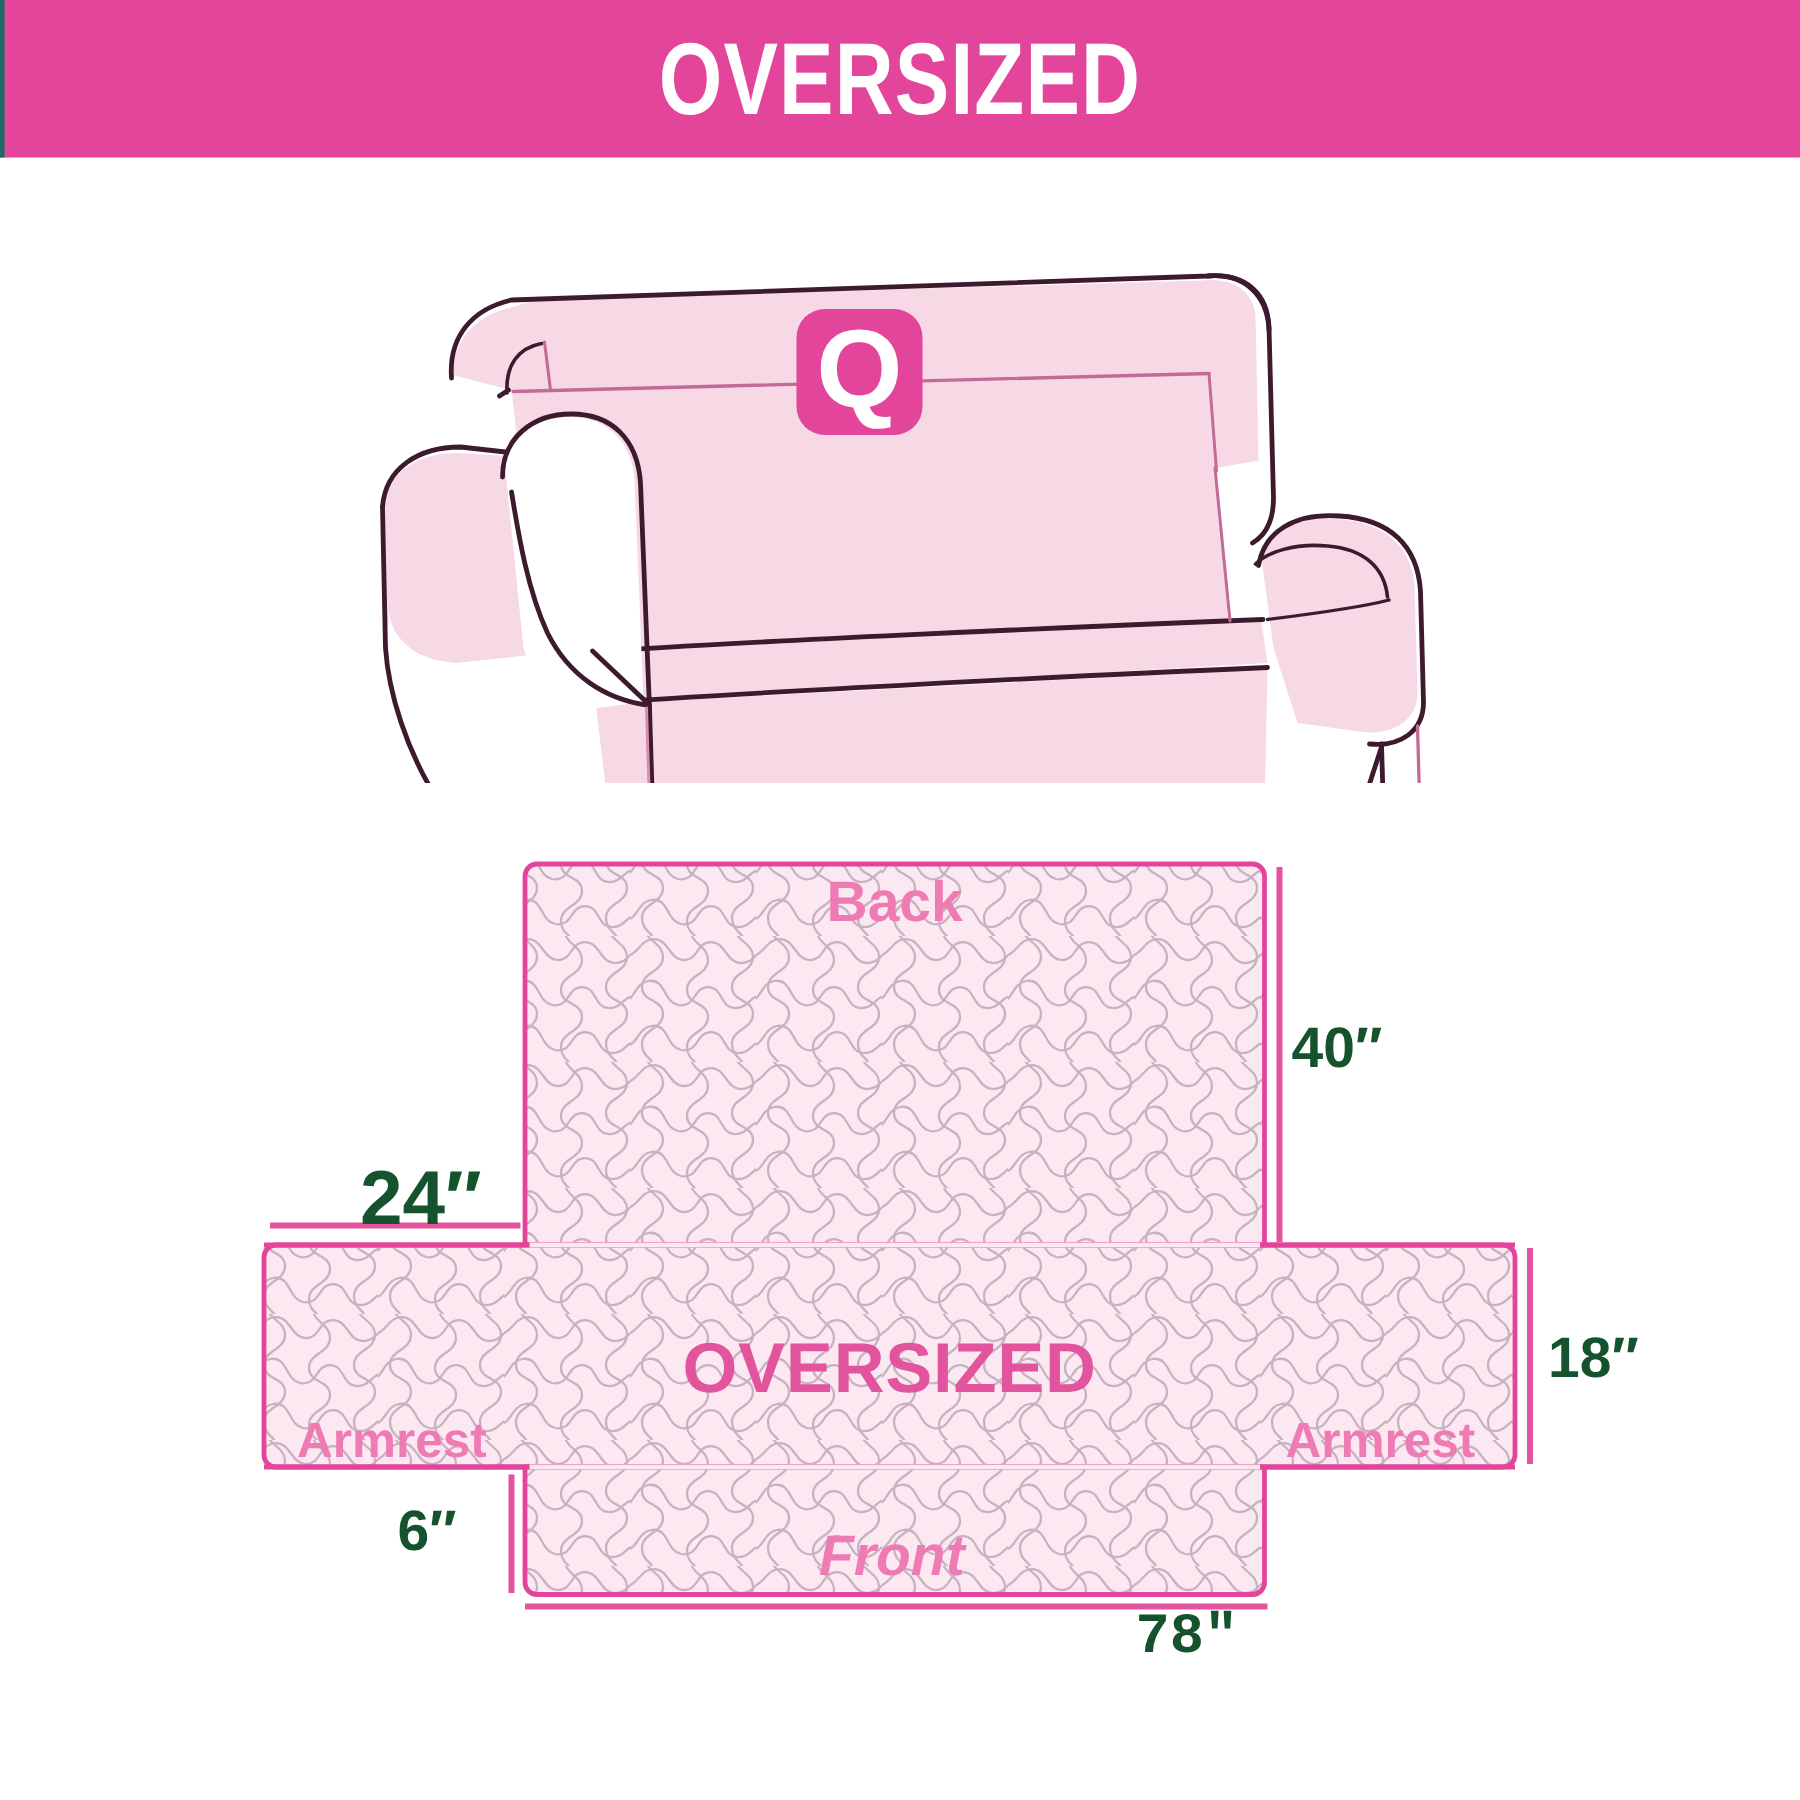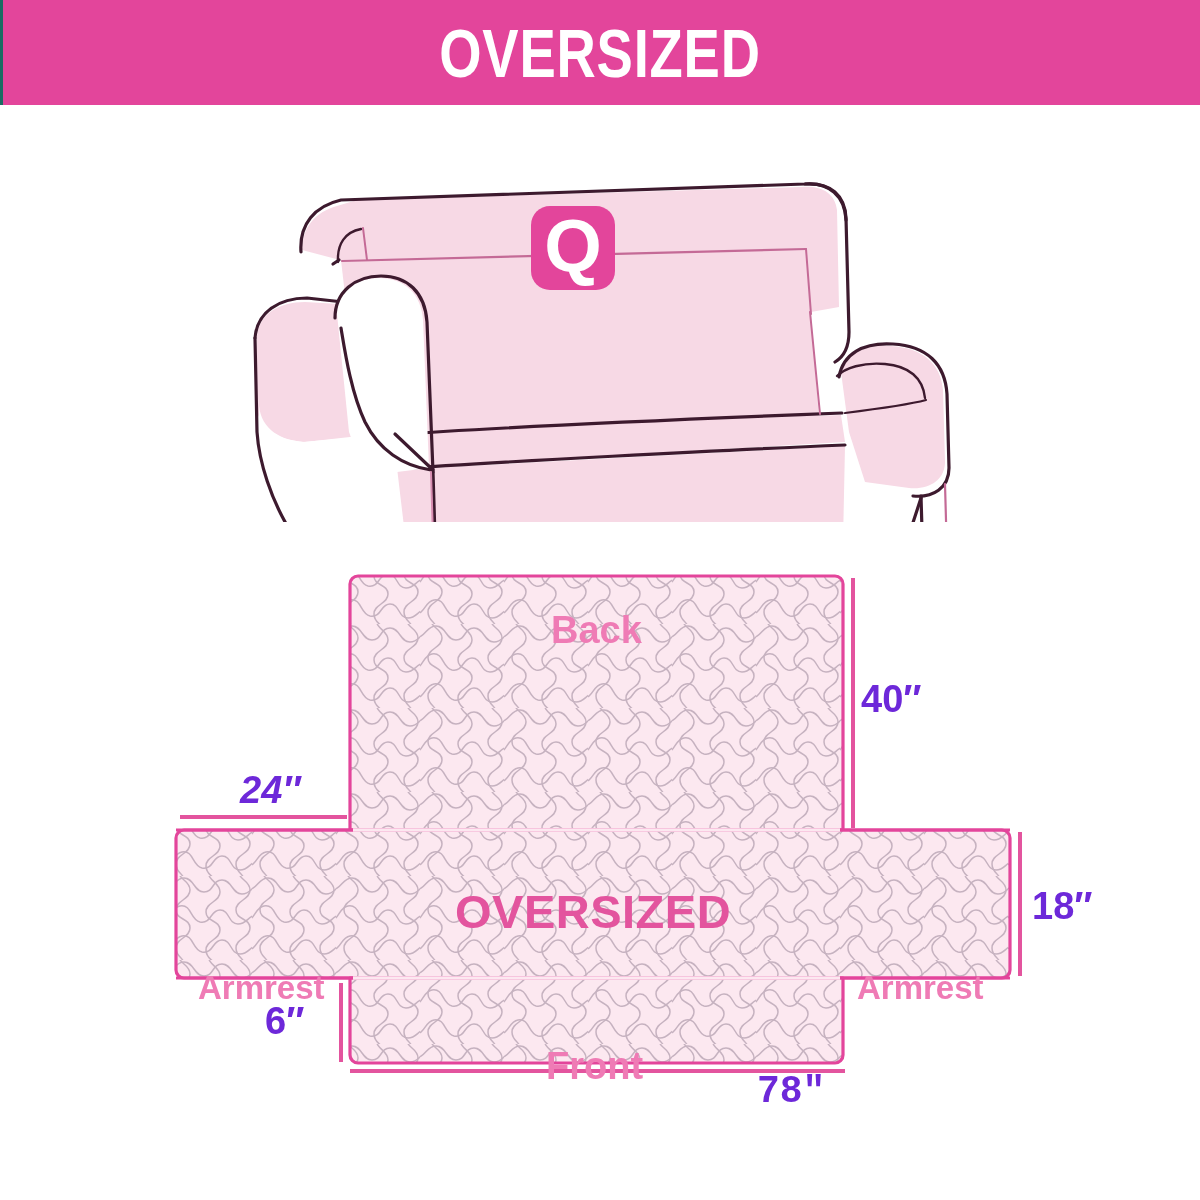--- a/index.html
+++ b/index.html
@@ -46,48 +46,47 @@
     font-weight:bold;font-size:74px;line-height:74px;
     margin-top:-4px;
   }
 
   
   .diagram{position:absolute;left:0px;top:540px;width:1200px;height:600px;}
   .diagram svg{display:block;width:1200px;height:600px;}
 
   .dim-label{
     position:absolute;
-    color:#6d28d9;
+    color:#14532d;
     font-family:"Liberation Sans", sans-serif;
     font-weight:bold;
     white-space:nowrap;
   }
   .panel-label{
     position:absolute;
     color:#ef7bb5;
     font-family:"Liberation Sans", sans-serif;
     font-weight:bold;
     white-space:nowrap;
-    margin-top:28px;
   }
   .oversized-center{
     position:absolute;
     color:#e3549e;
     font-family:"Liberation Sans", sans-serif;
     font-weight:bold;
     white-space:nowrap;
   }
 
   .lbl-back{left:551px;top:581px;font-size:38px;}
-  .lbl-front{left:546px;top:1017px;font-size:38px;}
+  .lbl-front{left:546px;top:1017px;font-size:38px;font-style:italic;}
   .lbl-arm-left{left:198px;top:941px;font-size:33px;}
   .lbl-arm-right{left:857px;top:941px;font-size:33px;}
   .lbl-oversized{left:455px;top:884px;font-size:47px;letter-spacing:0.5px;}
 
-  .lbl-24{left:240px;top:769px;font-size:38px;font-style:italic;}
+  .lbl-24{left:240px;top:769px;font-size:51px;}
   .lbl-40{left:861px;top:678px;font-size:38px;}
   .lbl-23{left:1032px;top:885px;font-size:38px;}
   .lbl-13{left:265px;top:1000px;font-size:38px;}
   .lbl-78{left:757px;top:1070px;font-size:38px;font-family:Liberation Mono, monospace;}
 </style>
 </head>
 <body>
 
 <div id="stage">
 

